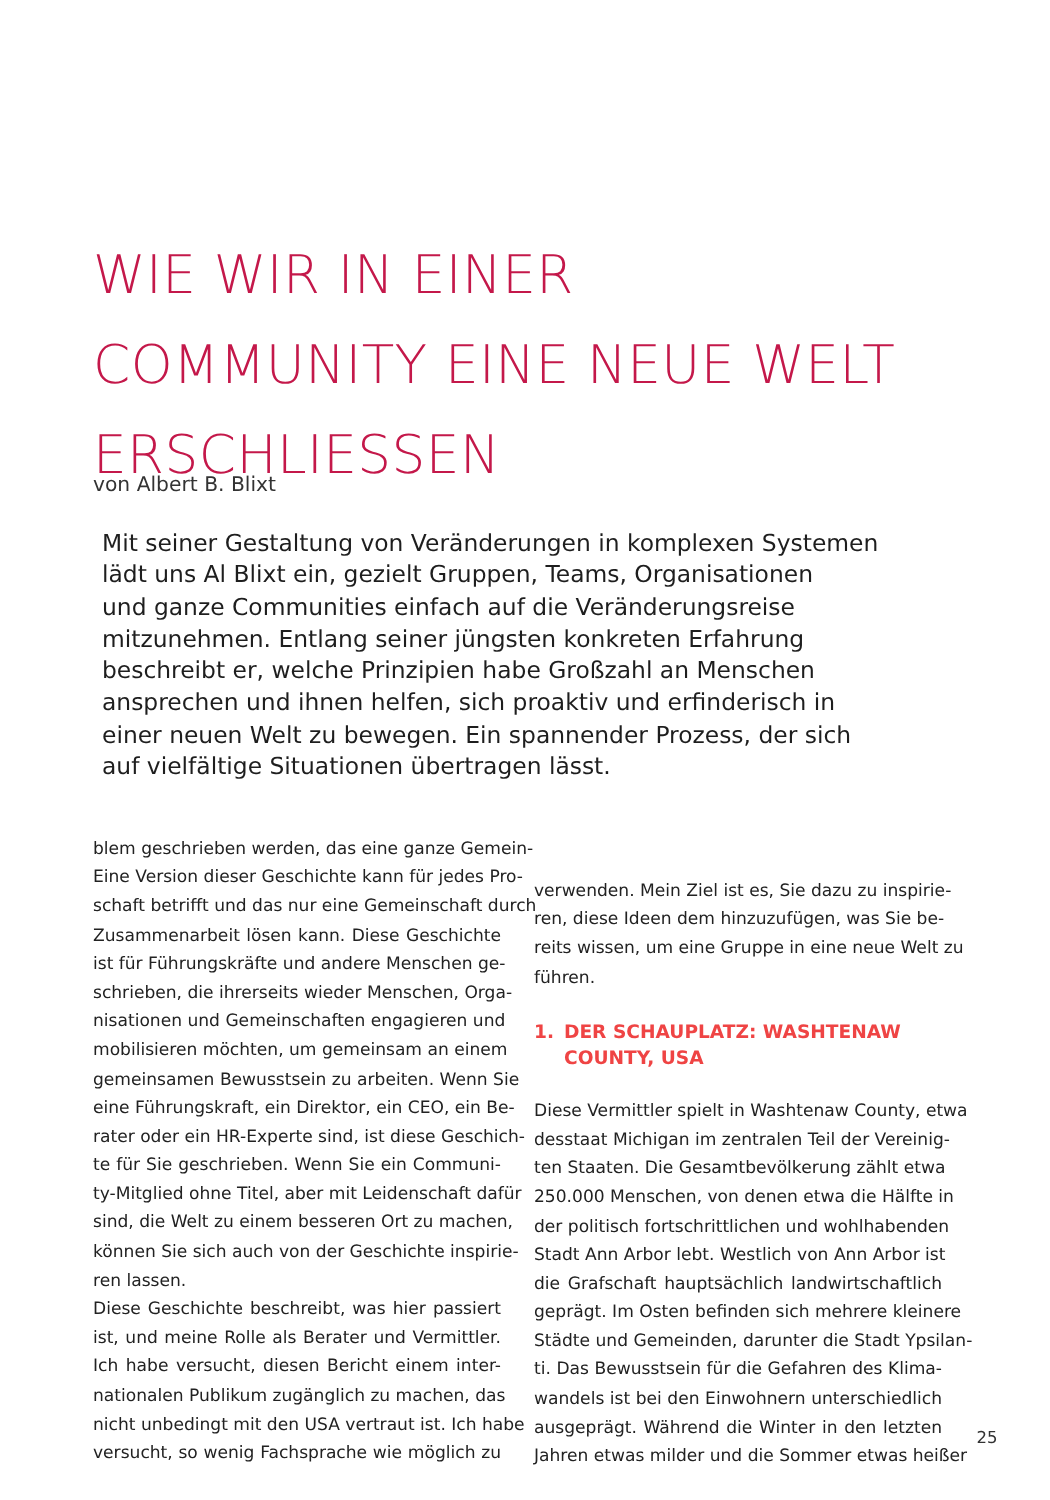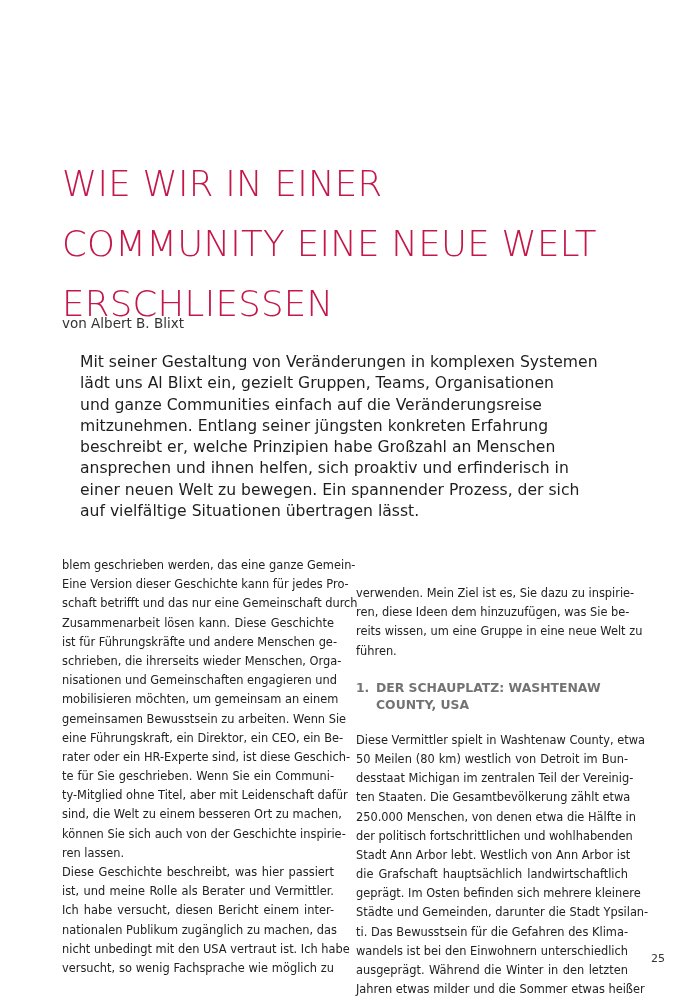--- a/index.html
+++ b/index.html
@@ -1,27 +1,27 @@
 <!DOCTYPE html>
 <html><head>
   <meta charset="utf-8">
   <style>
     html, body { margin: 0; padding: 0; background: #ffffff; }
     body { width: 700px; height: 1000px; position: relative; overflow: hidden; font-family: "DejaVu Sans", sans-serif; color: #222222; }
     .title { position: absolute; left: 62px; top: 146px; width: 600px; color: #c4184a; font-family: "DejaVu Sans", sans-serif; font-weight: 200; font-size: 35.5px; line-height: 44px; letter-spacing: 0.3px; margin: 0; font-stretch: condensed; }
     .title span { display: block; white-space: nowrap; margin-top: 16px; }
     .byline { position: absolute; left: 62px; top: 315px; font-size: 13.5px; color: #333; margin: 0; }
-    .intro { position: absolute; left: 80px; top: 352px; width: 470px; font-size: 15.6px; line-height: 21.3px; color: #1e1e1e; margin: 0; }
+    .intro { position: absolute; left: 68px; top: 352px; width: 470px; font-size: 15.6px; line-height: 21.3px; color: #1e1e1e; margin: 0; }
     .intro span { display: block; white-space: nowrap; }
     .col { position: absolute; top: 556px; width: 272px; font-size: 11.4px; line-height: 19.2px; color: #222; }
     .col span.ln { display: block; white-space: nowrap; text-align: justify; text-align-last: justify; height: 19.2px; }
     .col span.ln.last { text-align-last: left; }
     .col-left { left: 62px; }
     .col-right { left: 356px; margin-top: 28px; }
-    .heading { color: #737373; font-weight: bold; font-size: 12.4px; line-height: 17px; margin: 18px 0 18px 0; }
+    .heading { color: #ef4444; font-weight: bold; font-size: 12.4px; line-height: 17px; margin: 18px 0 18px 0; }
     .heading .num { display: inline-block; width: 20px; }
     .heading .row { display: block; white-space: nowrap; }
     .heading .row.cont { padding-left: 20px; }
     .page-num { position: absolute; left: 651px; top: 952px; font-size: 11px; color: #333; text-align: center; }
   </style>
 </head>
 <body>
 
 <h1 class="title">
   <span>WIE WIR IN EINER</span>
@@ -72,21 +72,20 @@
   <span class="ln">ren, diese Ideen dem hinzuzufügen, was Sie be-</span>
   <span class="ln">reits wissen, um eine Gruppe in eine neue Welt zu</span>
   <span class="ln last">führen.</span>
 
   <div class="heading">
     <span class="row"><span class="num">1.</span><span>DER SCHAUPLATZ: WASHTENAW</span></span>
     <span class="row cont">COUNTY, USA</span>
   </div>
 
   <span class="ln">Diese Vermittler spielt in Washtenaw County, etwa</span>
-  <span class="ln">50 Meilen (80 km) westlich von Detroit im Bun-</span>
   <span class="ln">desstaat Michigan im zentralen Teil der Vereinig-</span>
   <span class="ln">ten Staaten. Die Gesamtbevölkerung zählt etwa</span>
   <span class="ln">250.000 Menschen, von denen etwa die Hälfte in</span>
   <span class="ln">der politisch fortschrittlichen und wohlhabenden</span>
   <span class="ln">Stadt Ann Arbor lebt. Westlich von Ann Arbor ist</span>
   <span class="ln">die Grafschaft hauptsächlich landwirtschaftlich</span>
   <span class="ln">geprägt. Im Osten befinden sich mehrere kleinere</span>
   <span class="ln">Städte und Gemeinden, darunter die Stadt Ypsilan-</span>
   <span class="ln">ti. Das Bewusstsein für die Gefahren des Klima-</span>
   <span class="ln">wandels ist bei den Einwohnern unterschiedlich</span>

